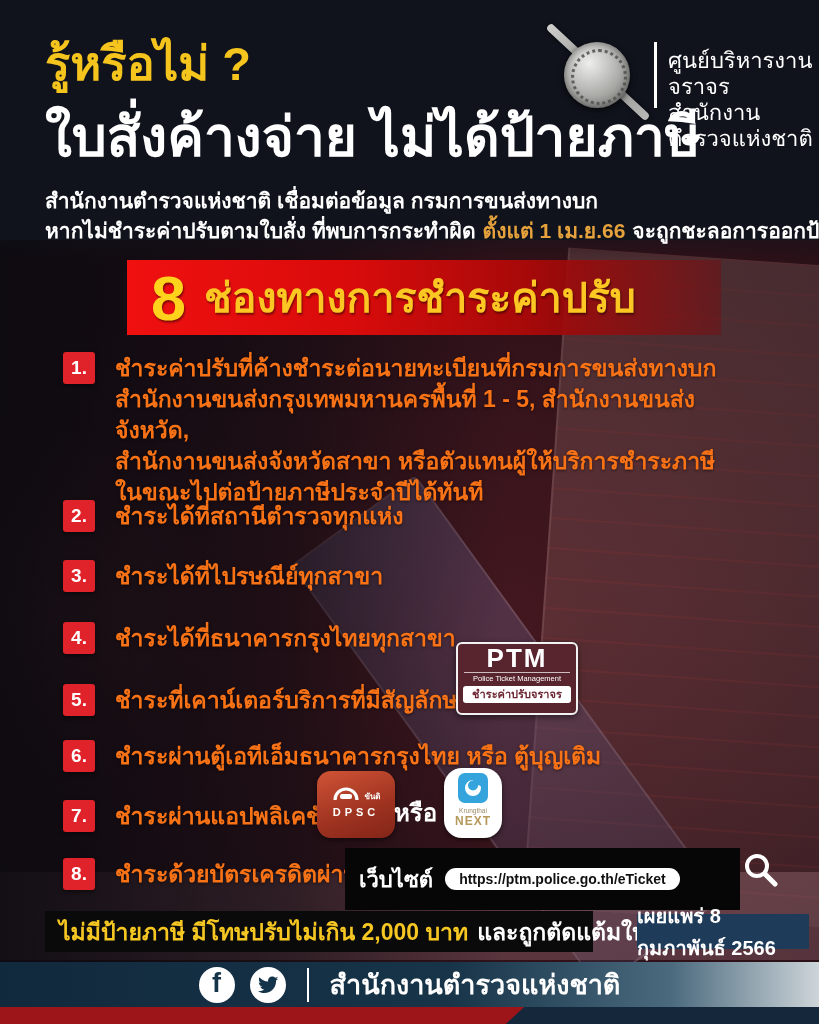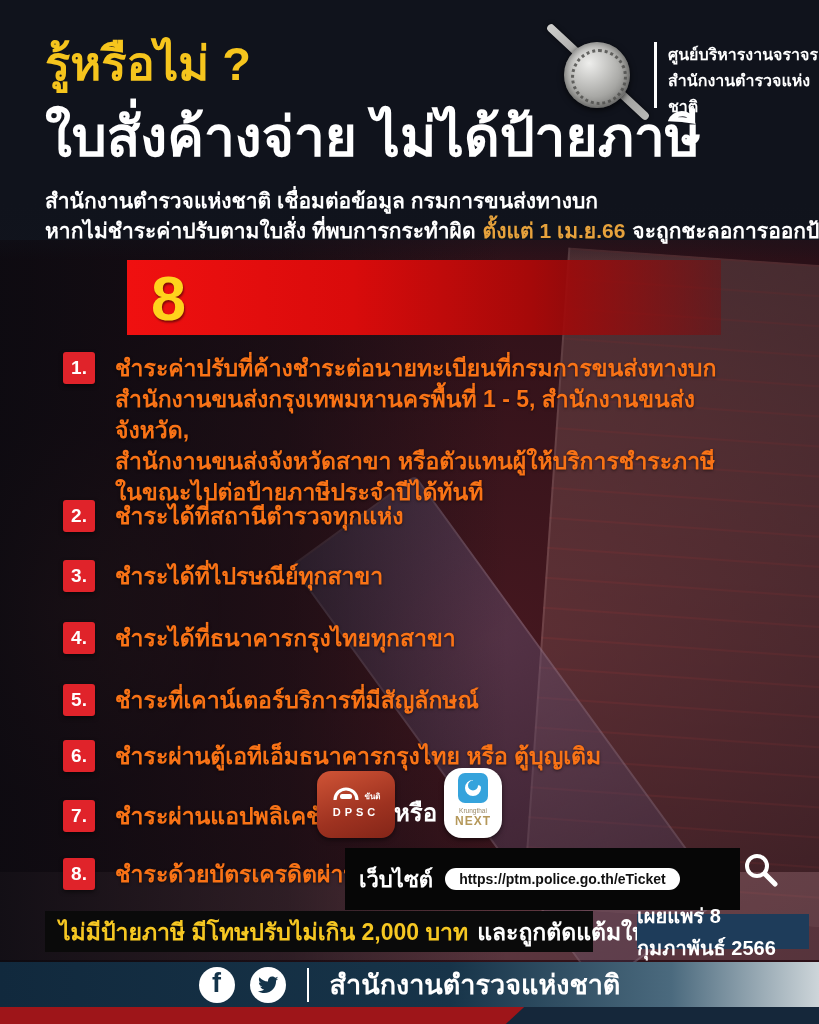--- a/index.html
+++ b/index.html
@@ -60,21 +60,21 @@
   .emblem .disc{
     position:absolute;left:56px;top:34px;width:66px;height:66px;border-radius:50%;
     background:radial-gradient(circle at 38% 32%, #eeeeec, #a9a9a6 55%, #6f6f6d 95%);
     box-shadow:0 2px 6px rgba(0,0,0,.7), inset 0 0 10px rgba(0,0,0,.45);
   }
   .emblem .disc-ring{
     position:absolute;left:63px;top:41px;width:50px;height:50px;border-radius:50%;
     border:3px dotted rgba(80,80,78,.85);
   }
   .org-divider{position:absolute;left:654px;top:42px;width:3px;height:66px;background:#fff;z-index:5;}
-  .org-text{position:absolute;left:668px;top:42px;font-size:16px;line-height:26px;font-weight:700;color:#fff;z-index:5;}
+  .org-text{position:absolute;left:668px;top:48px;font-size:22px;line-height:26px;font-weight:400;color:#fff;z-index:5;}
   
   .intro{position:absolute;left:45px;z-index:5;font-size:21px;font-weight:600;line-height:30px;color:#fff;white-space:nowrap;}
   .intro-1{top:186px;}
   .intro-2{top:216px;}
   .intro-highlight{color:#e6a23c;margin:0 7px;}
   
   .banner{
     position:absolute;left:127px;top:260px;width:594px;height:75px;z-index:4;
     display:flex;align-items:center;padding-left:24px;box-sizing:border-box;
     background:linear-gradient(90deg,#f01010 0%,#d90b0b 38%,#a50909 68%,rgba(122,10,12,.45) 100%);
@@ -182,20 +182,21 @@
     <div>สำนักงานตำรวจแห่งชาติ</div>
   </div>
 
   <div class="intro intro-1">สำนักงานตำรวจแห่งชาติ เชื่อมต่อข้อมูล กรมการขนส่งทางบก</div>
   <div class="intro intro-2">
     <span>หากไม่ชำระค่าปรับตามใบสั่ง ที่พบการกระทำผิด</span><span class="intro-highlight">ตั้งแต่ 1 เม.ย.66</span><span>จะถูกชะลอการออกป้ายภาษี</span>
   </div>
 
   <div class="banner">
     <span class="banner-number">8</span>
+    <span class="banner-label">ช่องทางการชำระค่าปรับ</span>
   </div>
 
   <div class="item" style="top:352px">
     <div class="item-badge">1.</div>
     <div class="item-text" style="width:612px">ชำระค่าปรับที่ค้างชำระต่อนายทะเบียนที่กรมการขนส่งทางบก
 สำนักงานขนส่งกรุงเทพมหานครพื้นที่ 1 - 5, สำนักงานขนส่งจังหวัด,
 สำนักงานขนส่งจังหวัดสาขา หรือตัวแทนผู้ให้บริการชำระภาษี
 ในขณะไปต่อป้ายภาษีประจำปีได้ทันที</div>
   </div>
   <div class="item" style="top:500px">
@@ -220,20 +221,25 @@
   </div>
   <div class="item" style="top:800px">
     <div class="item-badge">7.</div>
     <div class="item-text">ชำระผ่านแอปพลิเคชัน</div>
   </div>
   <div class="item" style="top:858px">
     <div class="item-badge">8.</div>
     <div class="item-text">ชำระด้วยบัตรเครดิตผ่าน</div>
   </div>
 
+  <div class="ptm">
+    <div class="ptm-title">PTM</div>
+    <div class="ptm-sub">Police Ticket Management</div>
+    <div class="ptm-badge">ชำระค่าปรับจราจร</div>
+  </div>
 
   <div class="dpsc">
     <div class="dpsc-glyph">
       <svg width="30" height="20" viewBox="0 0 30 20">
         <path d="M4 18 a11 11 0 0 1 22 0" fill="none" stroke="#fff" stroke-width="3.2"></path>
         <rect x="9" y="12" width="12" height="5" rx="2" fill="#fff"></rect>
       </svg>
       <span class="dpsc-brand">ขันติ</span>
     </div>
     <div class="dpsc-label">DPSC</div>

